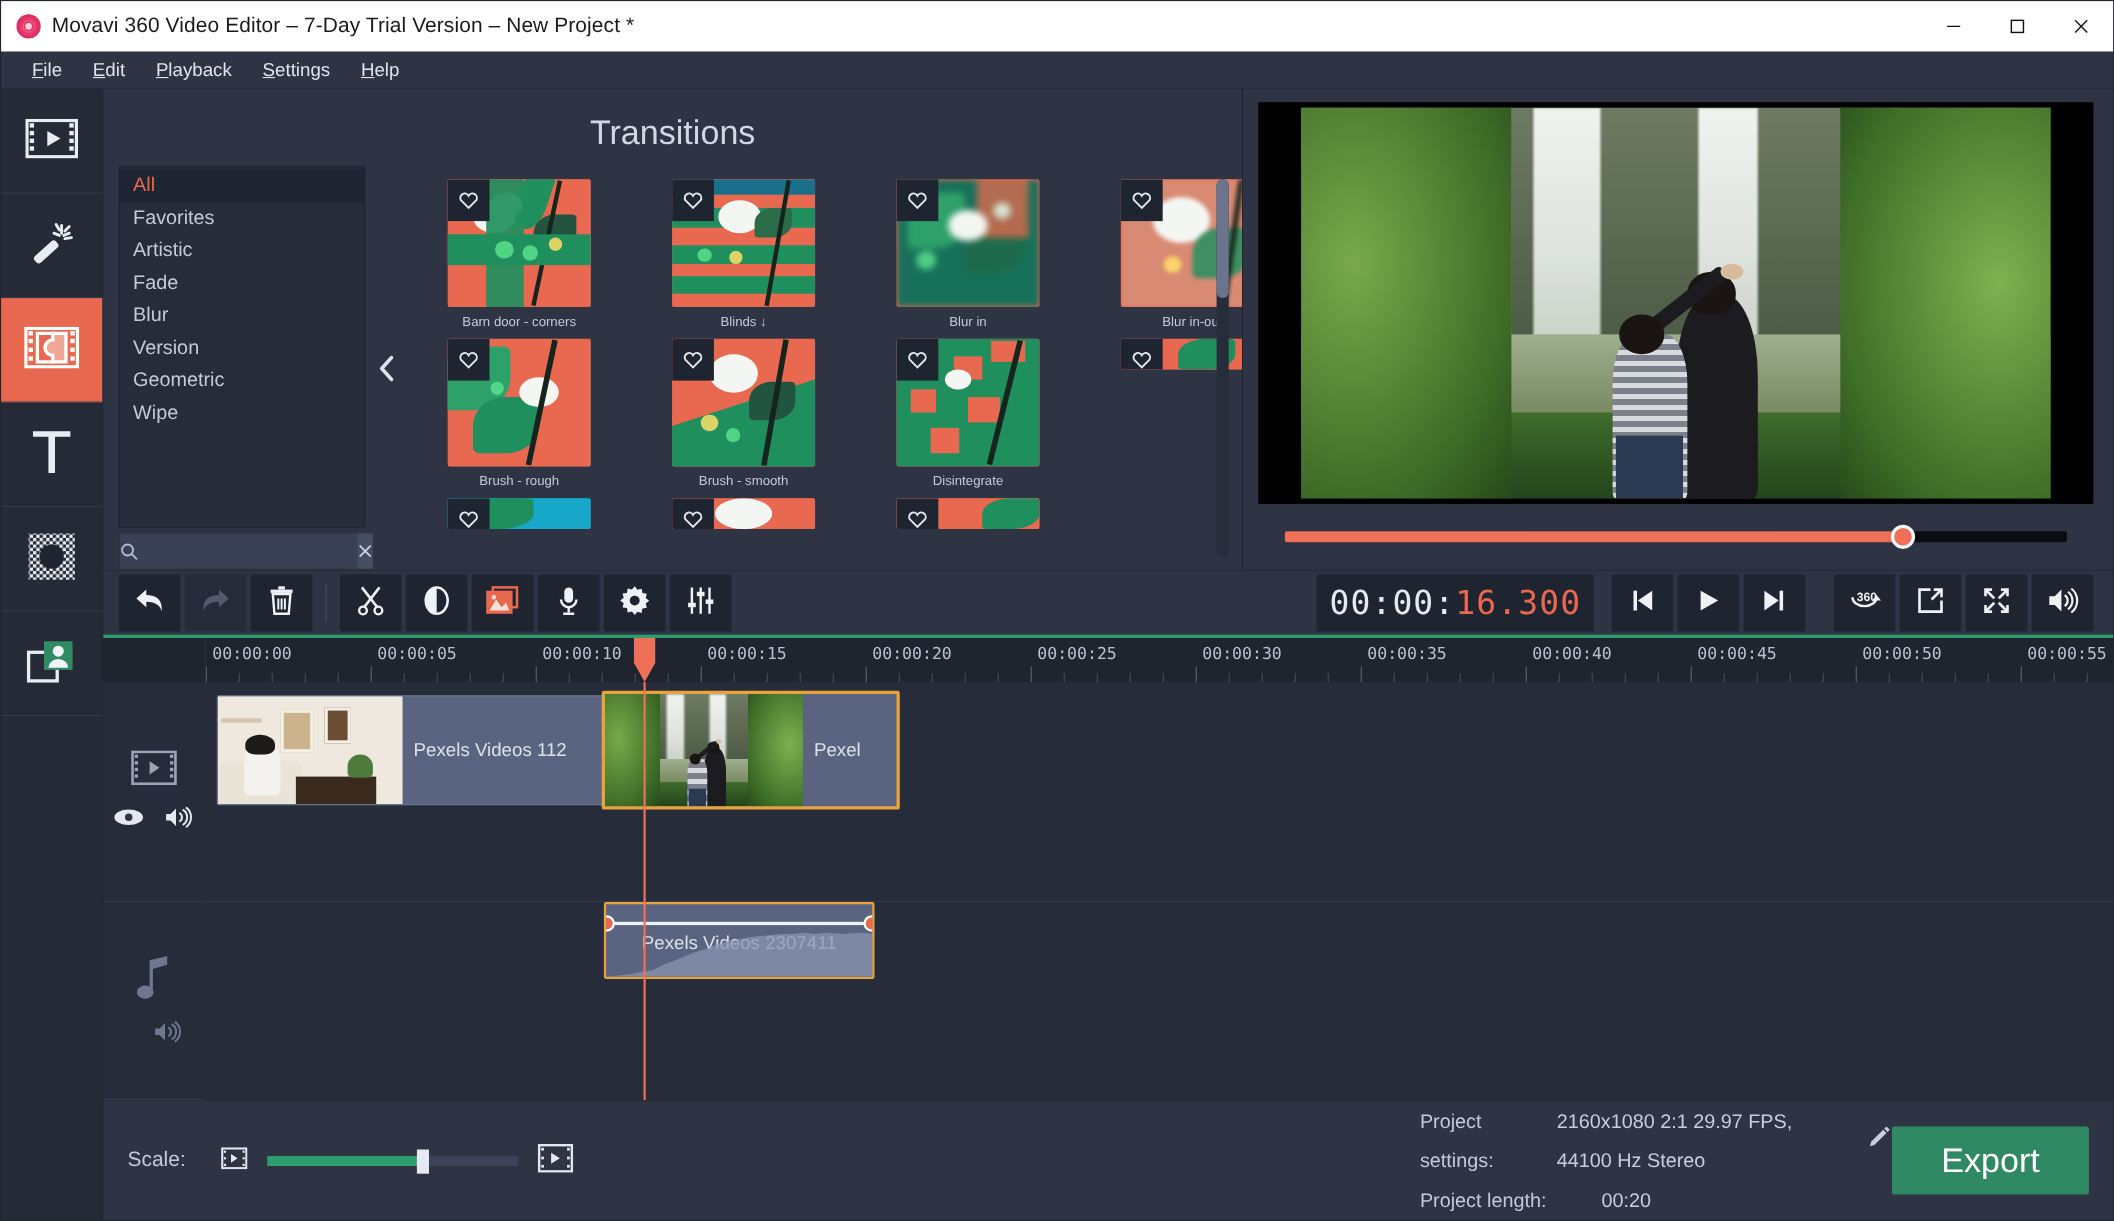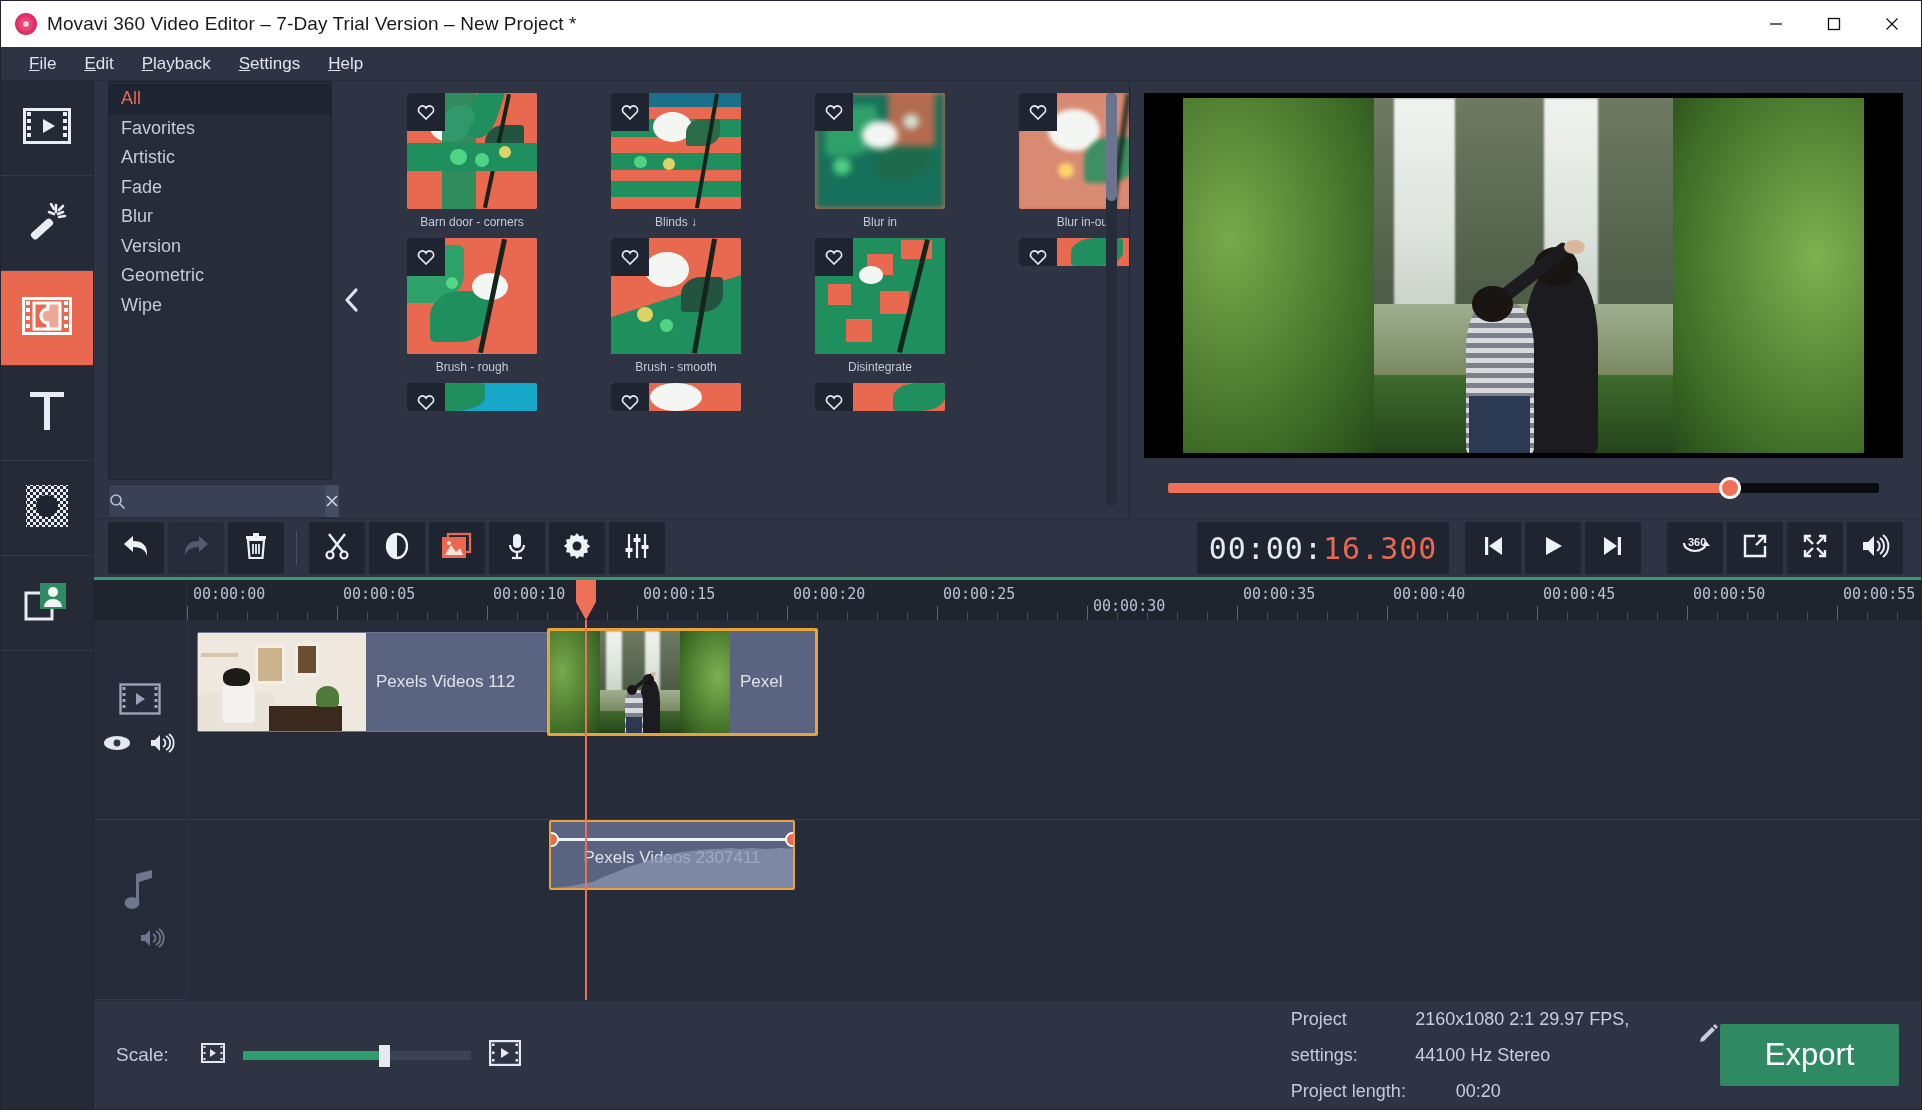--- a/index.html
+++ b/index.html
@@ -354,20 +354,21 @@
             <path d="M21 28 a9 8 0 0 1 18 0 z" fill="#f2f4f6"></path>
           </svg>
         </span>
       </div>
     </div>
 
     <div class="center">
       <div class="panels">
 
         <div class="tpanel">
+          <div class="tpanel-title">Transitions</div>
           <div class="tpanel-main">
             <div class="cat-wrap">
               <div class="cat-list">
                 <div class="cat-item selected">All</div>
                 <div class="cat-item">Favorites</div>
                 <div class="cat-item">Artistic</div>
                 <div class="cat-item">Fade</div>
                 <div class="cat-item">Blur</div>
                 <div class="cat-item">Version</div>
                 <div class="cat-item">Geometric</div>
@@ -849,21 +850,21 @@
               <div class="tick-minor" style="left: 660px;"></div>
               <div class="tick-minor" style="left: 690px;"></div>
               <div class="tick-minor" style="left: 720px;"></div>
               <div class="tick-major" style="left: 750px;"></div>
               <div class="tlabel2" style="left: 756px;">00:00:25</div>
               <div class="tick-minor" style="left: 780px;"></div>
               <div class="tick-minor" style="left: 810px;"></div>
               <div class="tick-minor" style="left: 840px;"></div>
               <div class="tick-minor" style="left: 870px;"></div>
               <div class="tick-major" style="left: 900px;"></div>
-              <div class="tlabel2" style="left: 906px; margin-top: 12px;">00:00:30</div>
+              <div class="tlabel2" style="left: 906px;">00:00:30</div>
               <div class="tick-minor" style="left: 930px;"></div>
               <div class="tick-minor" style="left: 960px;"></div>
               <div class="tick-minor" style="left: 990px;"></div>
               <div class="tick-minor" style="left: 1020px;"></div>
               <div class="tick-major" style="left: 1050px;"></div>
               <div class="tlabel2" style="left: 1056px;">00:00:35</div>
               <div class="tick-minor" style="left: 1080px;"></div>
               <div class="tick-minor" style="left: 1110px;"></div>
               <div class="tick-minor" style="left: 1140px;"></div>
               <div class="tick-minor" style="left: 1170px;"></div>

